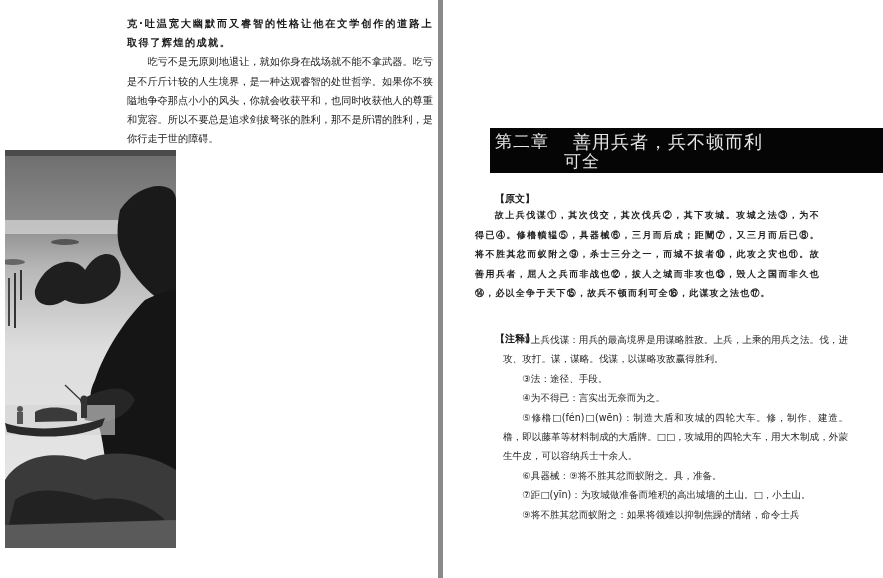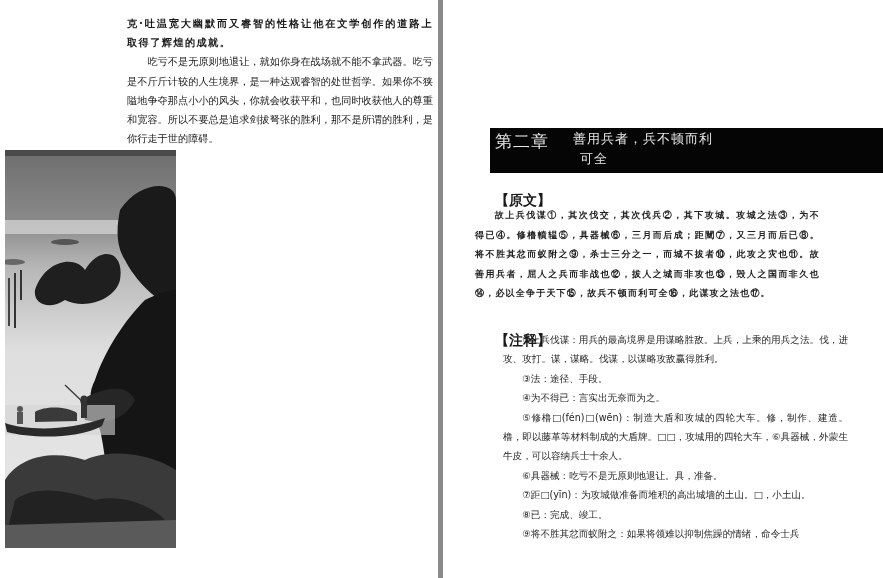--- a/index.html
+++ b/index.html
@@ -30,24 +30,24 @@
     overflow:hidden; background:#d9d9d9;
   }
   .painting svg { display:block; }
 
   
   .chapter-banner {
     position:absolute; left:47px; top:128px; width:393px; height:45px;
     background:#050505; color:#e6e6e6;
   }
   .chapter-no { position:absolute; left:5px; top:2px; font-size:17px; letter-spacing:1px;text-align:right; }
-  .chapter-title-1 { position:absolute; left:83px; top:2px; font-size:13px; letter-spacing:1px; }
-  .chapter-title-2 { position:absolute; left:90px; top:22px; font-size:13px; letter-spacing:1px;font-family:Liberation Serif, serif; }
+  .chapter-title-1 { position:absolute; left:83px; top:2px; font-size:18px; letter-spacing:1px; }
+  .chapter-title-2 { position:absolute; left:74px; top:22px; font-size:17px; letter-spacing:1px;font-family:Liberation Serif, serif; }
 
-  .section-label { position:absolute; font-size:14px; font-weight:bold; }
+  .section-label { position:absolute; font-size:10px; font-weight:bold; }
   .orig-text {
     position:absolute; left:32px; top:207px; width:345px;
     font-size:9px; line-height:19.5px; font-weight:bold; letter-spacing:1.2px;
     text-align:justify; text-indent:2.2em; color:#222;font-family:Liberation Mono, monospace;
   }
   .notes { position:absolute; left:32px; top:330px; width:345px; font-size:9.6px; line-height:19.4px; color:#1e1e1e;margin-left:28px; }
   .notes p { margin:0; text-indent:2em; text-align:justify; }
 </style>
 </head>
 <body>
@@ -115,19 +115,18 @@
   </div>
 
   <div class="section-label" style="left:52px; top:192px;">【原文】</div>
   <div class="orig-text">故上兵伐谋①，其次伐交，其次伐兵②，其下攻城。攻城之法③，为不得已④。修橹轒辒⑤，具器械⑥，三月而后成；距闉⑦，又三月而后已⑧。将不胜其忿而蚁附之⑨，杀士三分之一，而城不拔者⑩，此攻之灾也⑪。故善用兵者，屈人之兵而非战也⑫，拔人之城而非攻也⑬，毁人之国而非久也⑭，必以全争于天下⑮，故兵不顿而利可全⑯，此谋攻之法也⑰。</div>
 
   <div class="section-label" style="left:52px; top:332px;text-align:center;">【注释】</div>
   <div class="notes">
     <p>①上兵伐谋：用兵的最高境界是用谋略胜敌。上兵，上乘的用兵之法。伐，进攻、攻打。谋，谋略。伐谋，以谋略攻敌赢得胜利。</p>
     <p>③法：途径、手段。</p>
     <p>④为不得已：言实出无奈而为之。</p>
-    <p>⑤修橹□(fén)□(wēn)：制造大盾和攻城的四轮大车。修，制作、建造。橹，即以藤革等材料制成的大盾牌。□□，攻城用的四轮大车，⑥具器械，外蒙生牛皮，可以容纳兵士十余人。</p>
-    <p>⑥具器械：吃亏不是无原则地退让。具，准备。</p>
+    <p>⑤修橹□(fén)□(wēn)：制造大盾和攻城的四轮大车。修，制作、建造。橹，即以藤革等材料制成的大盾牌。□□，攻城用的四轮大车，用大木制成，外蒙生牛皮，可以容纳兵士十余人。</p>
+    <p>⑥具器械：⑨将不胜其忿而蚁附之。具，准备。</p>
     <p>⑦距□(yīn)：为攻城做准备而堆积的高出城墙的土山。□，小土山。</p>
-    <p>⑧已：完成、竣工。</p>
     <p>⑨将不胜其忿而蚁附之：如果将领难以抑制焦躁的情绪，命令士兵</p>
   </div>
 </div>
 
 </body></html>

